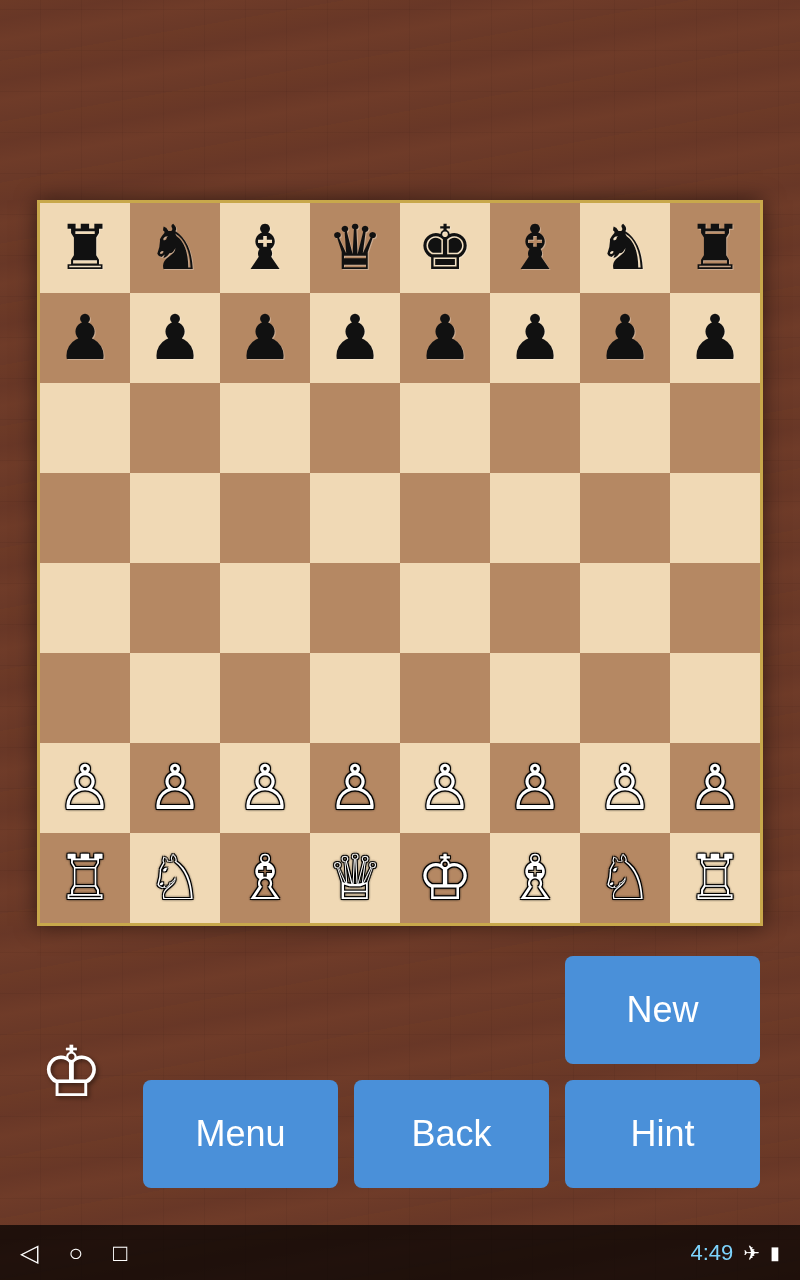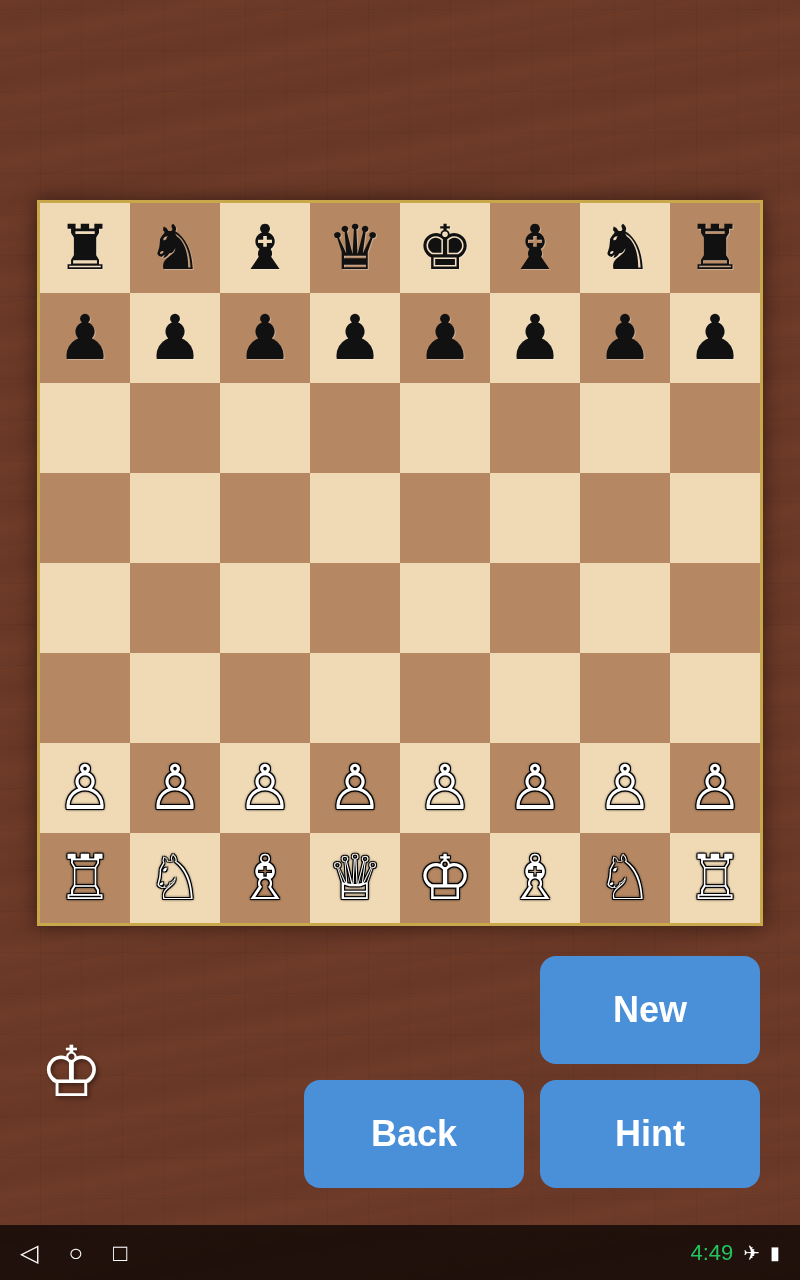--- a/index.html
+++ b/index.html
@@ -96,26 +96,26 @@
       position: relative;
     }
 
     .button-row {
       display: flex;
       gap: 16px;
       justify-content: flex-end;
     }
 
     .btn {
-      width: 220px;
+      width: 195px;
       height: 108px;
       border: none;
-      border-radius: 16px;
+      border-radius: 8px;
       font-size: 36px;
-      font-weight: bold;
+      font-weight: normal;
       color: white;
       cursor: pointer;
       display: flex;
       align-items: center;
       justify-content: center;
     }
 
     .btn-blue {
       background-color: #4a90d9;
     }
@@ -164,21 +164,21 @@
       font-size: 22px;
     }
 
     .nav-icon {
       color: white;
       font-size: 24px;
     }
 
     .time-text {
       font-size: 22px;
-      color: #22c55e;
+      color: #7dd3fc;
     }
   </style>
 </head>
 <body>
 
 <div class="main-container">
 
   <div class="chess-board-wrapper">
     <div class="chess-board" id="chess-board">
 
@@ -251,20 +251,21 @@
 
   <div class="buttons-area">
 
     <div class="chess-king-icon">♔</div>
 
     <div class="button-row">
       <button class="btn btn-blue">New</button>
     </div>
 
     <div class="button-row">
+      <button class="btn btn-blue">Menu</button>
       <button class="btn btn-blue">Back</button>
       <button class="btn btn-blue">Hint</button>
     </div>
   </div>
 
   <div class="status-bar">
     <div class="status-bar-left">
       <span class="nav-icon">◁</span>
       <span class="nav-icon">○</span>
       <span class="nav-icon">□</span>

